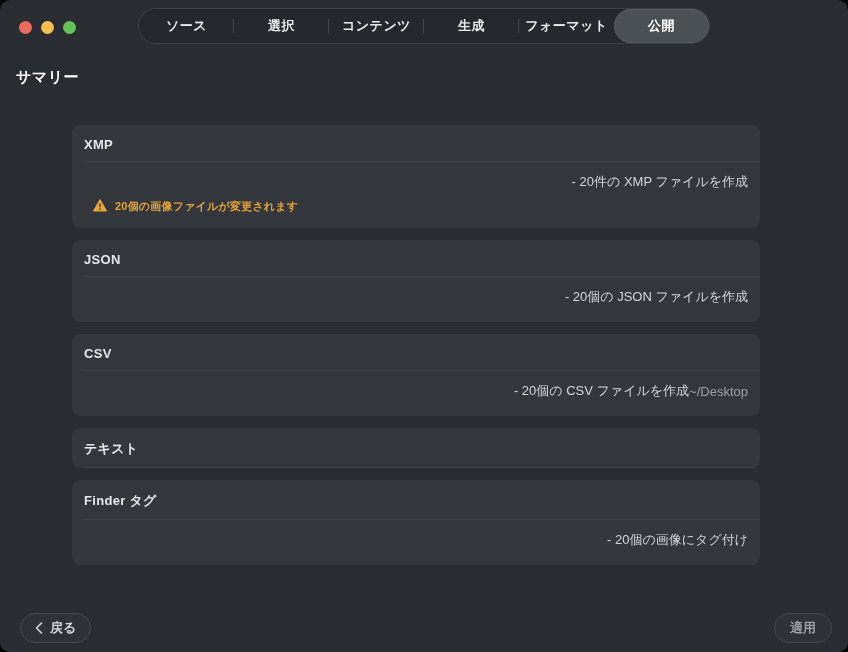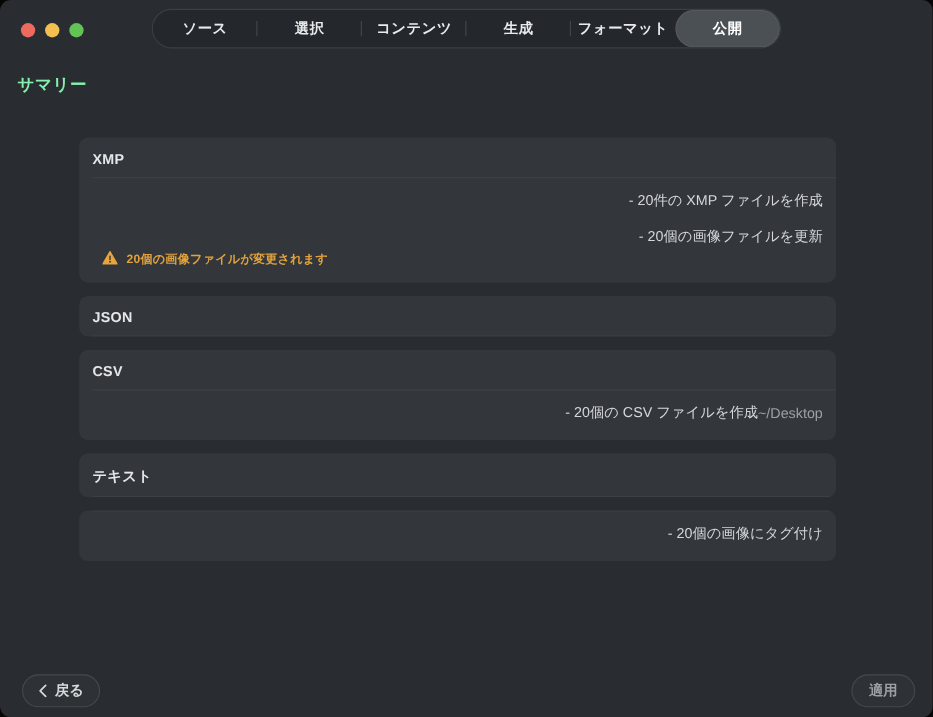--- a/index.html
+++ b/index.html
@@ -47,21 +47,21 @@
   .seg-tab.selected {
     background:#4b5054;
     border-radius:17px;
     box-shadow:inset 0 0 0 1px #55595e;
     color:#ffffff;
   }
 
   
   .page-heading {
     padding:16px 16px 0 16px;
-    color:#86efac; font-size:15px; font-weight:700;
+    color:#ffffff; font-size:15px; font-weight:700;
     letter-spacing:0.5px;
   }
 
   
   .cards { padding:38px 88px 0 72px; display:flex; flex-direction:column; gap:12px; }
   .card {
     background:#33373b;
     border-radius:8px;
     overflow:hidden;
   }
@@ -144,56 +144,59 @@
 
   <div class="cards">
 
     <div class="card">
       <div class="card-header">XMP</div>
       <div class="card-divider"></div>
       <div class="card-body">
         <div class="row">
           <span>- 20件の XMP ファイルを作成</span>
         </div>
-        <div class="row" style="padding-bottom:3px;">
-          <span>- 20個の画像ファイルを更新</span>
-        </div>
         <div class="warning-line">
           <svg width="14" height="13" viewBox="0 0 14 13">
             <path d="M7 0.6 L13.6 12 L0.4 12 Z" fill="#e8a63d" stroke="#e8a63d" stroke-width="1" stroke-linejoin="round"></path>
             <rect x="6.35" y="4.2" width="1.3" height="4.2" rx="0.6" fill="#33373b"></rect>
             <circle cx="7" cy="10" r="0.85" fill="#33373b"></circle>
           </svg>
           <span>20個の画像ファイルが変更されます</span>
         </div>
       </div>
     </div>
 
     <div class="card">
       <div class="card-header">JSON</div>
       <div class="card-divider"></div>
+      <div class="card-body">
+        <div class="row">
+          <span>- 20個の JSON ファイルを作成</span>
+        </div>
+      </div>
     </div>
 
     <div class="card">
       <div class="card-header">CSV</div>
       <div class="card-divider"></div>
       <div class="card-body">
         <div class="row">
           <span>- 20個の CSV ファイルを作成</span>
           <span class="detail">~/Desktop</span>
         </div>
       </div>
     </div>
 
     <div class="card">
       <div class="card-header">テキスト</div>
       <div class="card-divider"></div>
     </div>
 
     <div class="card">
+      <div class="card-header">Finder タグ</div>
       <div class="card-divider"></div>
       <div class="card-body">
         <div class="row">
           <span>- 20個の画像にタグ付け</span>
         </div>
       </div>
     </div>
 
   </div>
 

